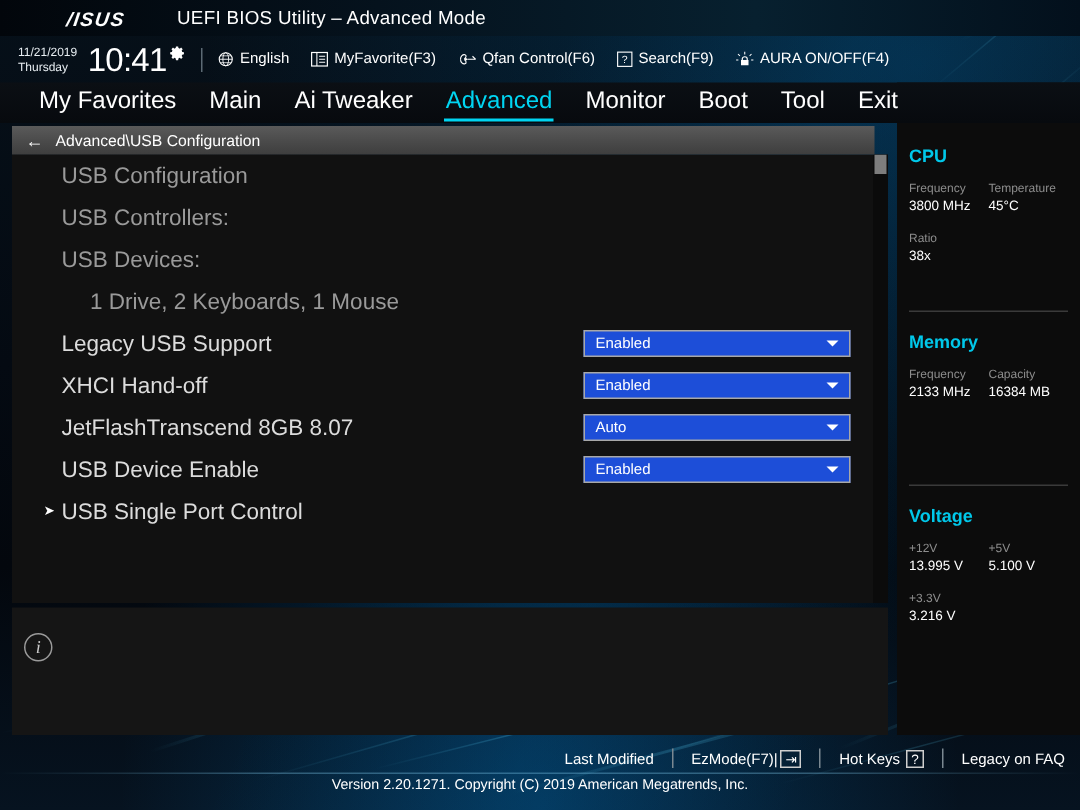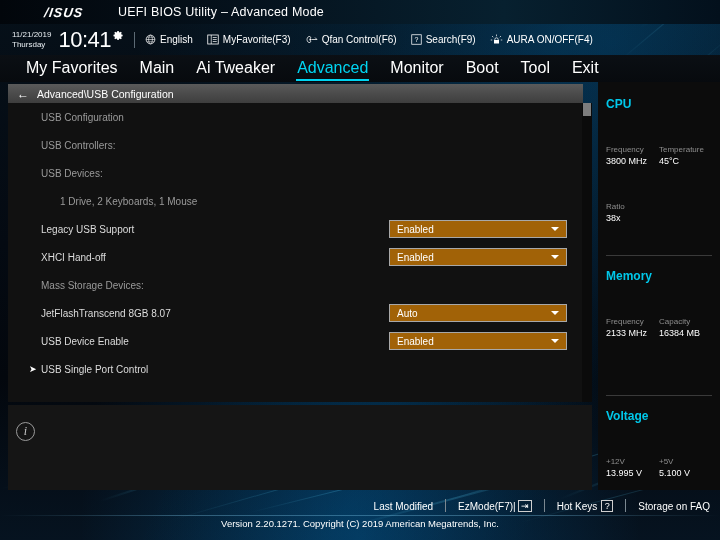--- a/index.html
+++ b/index.html
@@ -89,33 +89,33 @@
   .crumb-back { margin-left:9px; color:#ffffff; font-size:12px; line-height:12px; }
   .crumb-text { margin-left:8px; color:#ffffff; font-size:10.5px; }
 
   
   .panel {
     position:absolute; left:8px; top:103px; width:584px; height:299px;
     background:#111111; z-index:4; overflow:hidden;
   }
   .rowlist { position:absolute; left:0; top:0; right:10px; }
   .row { position:relative; height:28px; display:flex; align-items:center; }
-  .row .label { font-size:10px; color:#dcdcdc; }
+  .row .label { font-size:15px; color:#dcdcdc; }
   .row .label.dim { color:#9a9a9a; }
   .lbl-pad { padding-left:33px; }
   .lbl-pad2 { padding-left:52px; }
 
   .arrow-mark {
     position:absolute; left:21px; top:50%; transform:translateY(-50%);
     color:#ffffff; font-size:9px; line-height:9px;
   }
 
   .ddl {
     position:absolute; left:381px; top:50%; transform:translateY(-50%);
-    width:178px; height:18px; border:1px solid #a8a8a8; background:#a16207;
+    width:178px; height:18px; border:1px solid #a8a8a8; background:#1d4ed8;
     display:flex; align-items:center; justify-content:space-between;gap:13px;
   }
   .ddl .v { color:#ffffff; font-size:10px; margin-left:7px; }
   .ddl .car {
     margin-right:7px; width:0; height:0;
     border-left:4px solid transparent; border-right:4px solid transparent;
     border-top:4.5px solid #ffffff;
   }
 
   
@@ -137,21 +137,21 @@
 
   
   .hwm {
     position:absolute; left:598px; top:55px; width:122px; height:435px;
     background:#0c0c0c; z-index:4; padding:0 8px;
   }
   .hwm-title { display:flex; align-items:center; margin-top:5px; }
   .hwm-title .t { color:#ffffff; font-size:11.5px; margin-left:4px; }
   .hwm-sec { color:#00c8ea; font-size:12px; font-weight:bold; margin-top:13px; }
   .hwm-grid { display:flex; margin-top:9px; }
-  .hwm-cell { width:56px;margin-top:24px; }
+  .hwm-cell { width:56px; }
   .hwm-k { color:#8d8d8d; font-size:8px; line-height:11px; }
   .hwm-val { color:#ffffff; font-size:9px; line-height:13px; }
   .hwm-hr { height:1px; background:#3a3a3a; margin-top:14px; }
 
   
   .footer {
     position:absolute; left:0; top:495px; width:720px; height:45px; z-index:6;
   }
   .fbar { position:absolute; right:10px; top:4px; display:flex; align-items:flex-end; }
   .fitem { color:#ffffff; font-size:10px; display:flex; align-items:center; }
@@ -318,23 +318,20 @@
           </div>
         </div>
         <div class="row">
           <div class="label lbl-pad">XHCI Hand-off</div>
           <div class="ddl">
             <span class="v">Enabled</span>
             <span class="car"></span>
           </div>
         </div>
         <div class="row">
-          <div class="label dim lbl-pad">Mass Storage Devices:</div>
-        </div>
-        <div class="row">
           <div class="label lbl-pad">JetFlashTranscend 8GB 8.07</div>
           <div class="ddl">
             <span class="v">Auto</span>
             <span class="car"></span>
           </div>
         </div>
         <div class="row">
           <div class="label lbl-pad">USB Device Enable</div>
           <div class="ddl">
             <span class="v">Enabled</span>
@@ -401,20 +398,26 @@
         <div class="hwm-grid">
           <div class="hwm-cell">
             <div class="hwm-k">+12V</div>
             <div class="hwm-val">13.995 V</div>
           </div>
           <div class="hwm-cell">
             <div class="hwm-k">+5V</div>
             <div class="hwm-val">5.100 V</div>
           </div>
         </div>
+        <div class="hwm-grid">
+          <div class="hwm-cell">
+            <div class="hwm-k">+3.3V</div>
+            <div class="hwm-val">3.216 V</div>
+          </div>
+        </div>
       </div>
   </div>
 
   <div class="footer">
     <div class="fhr"></div>
     <div class="fbar">
       <div class="fitem">
         <span>Last Modified</span>
       </div>
       <div class="fsep"></div>
@@ -422,19 +425,19 @@
         <span>EzMode(F7)|</span>
         <span class="ezicon">⇥</span>
       </div>
       <div class="fsep"></div>
       <div class="fitem">
         <span>Hot Keys</span>
         <span class="keybox">?</span>
       </div>
       <div class="fsep"></div>
       <div class="fitem">
-        <span>Storage on FAQ</span>
+        <span>Legacy on FAQ</span>
       </div>
     </div>
     <div class="version">Version 2.20.1271. Copyright (C) 2019 American Megatrends, Inc.</div>
   </div>
 
 </div>
 
 </body></html>

